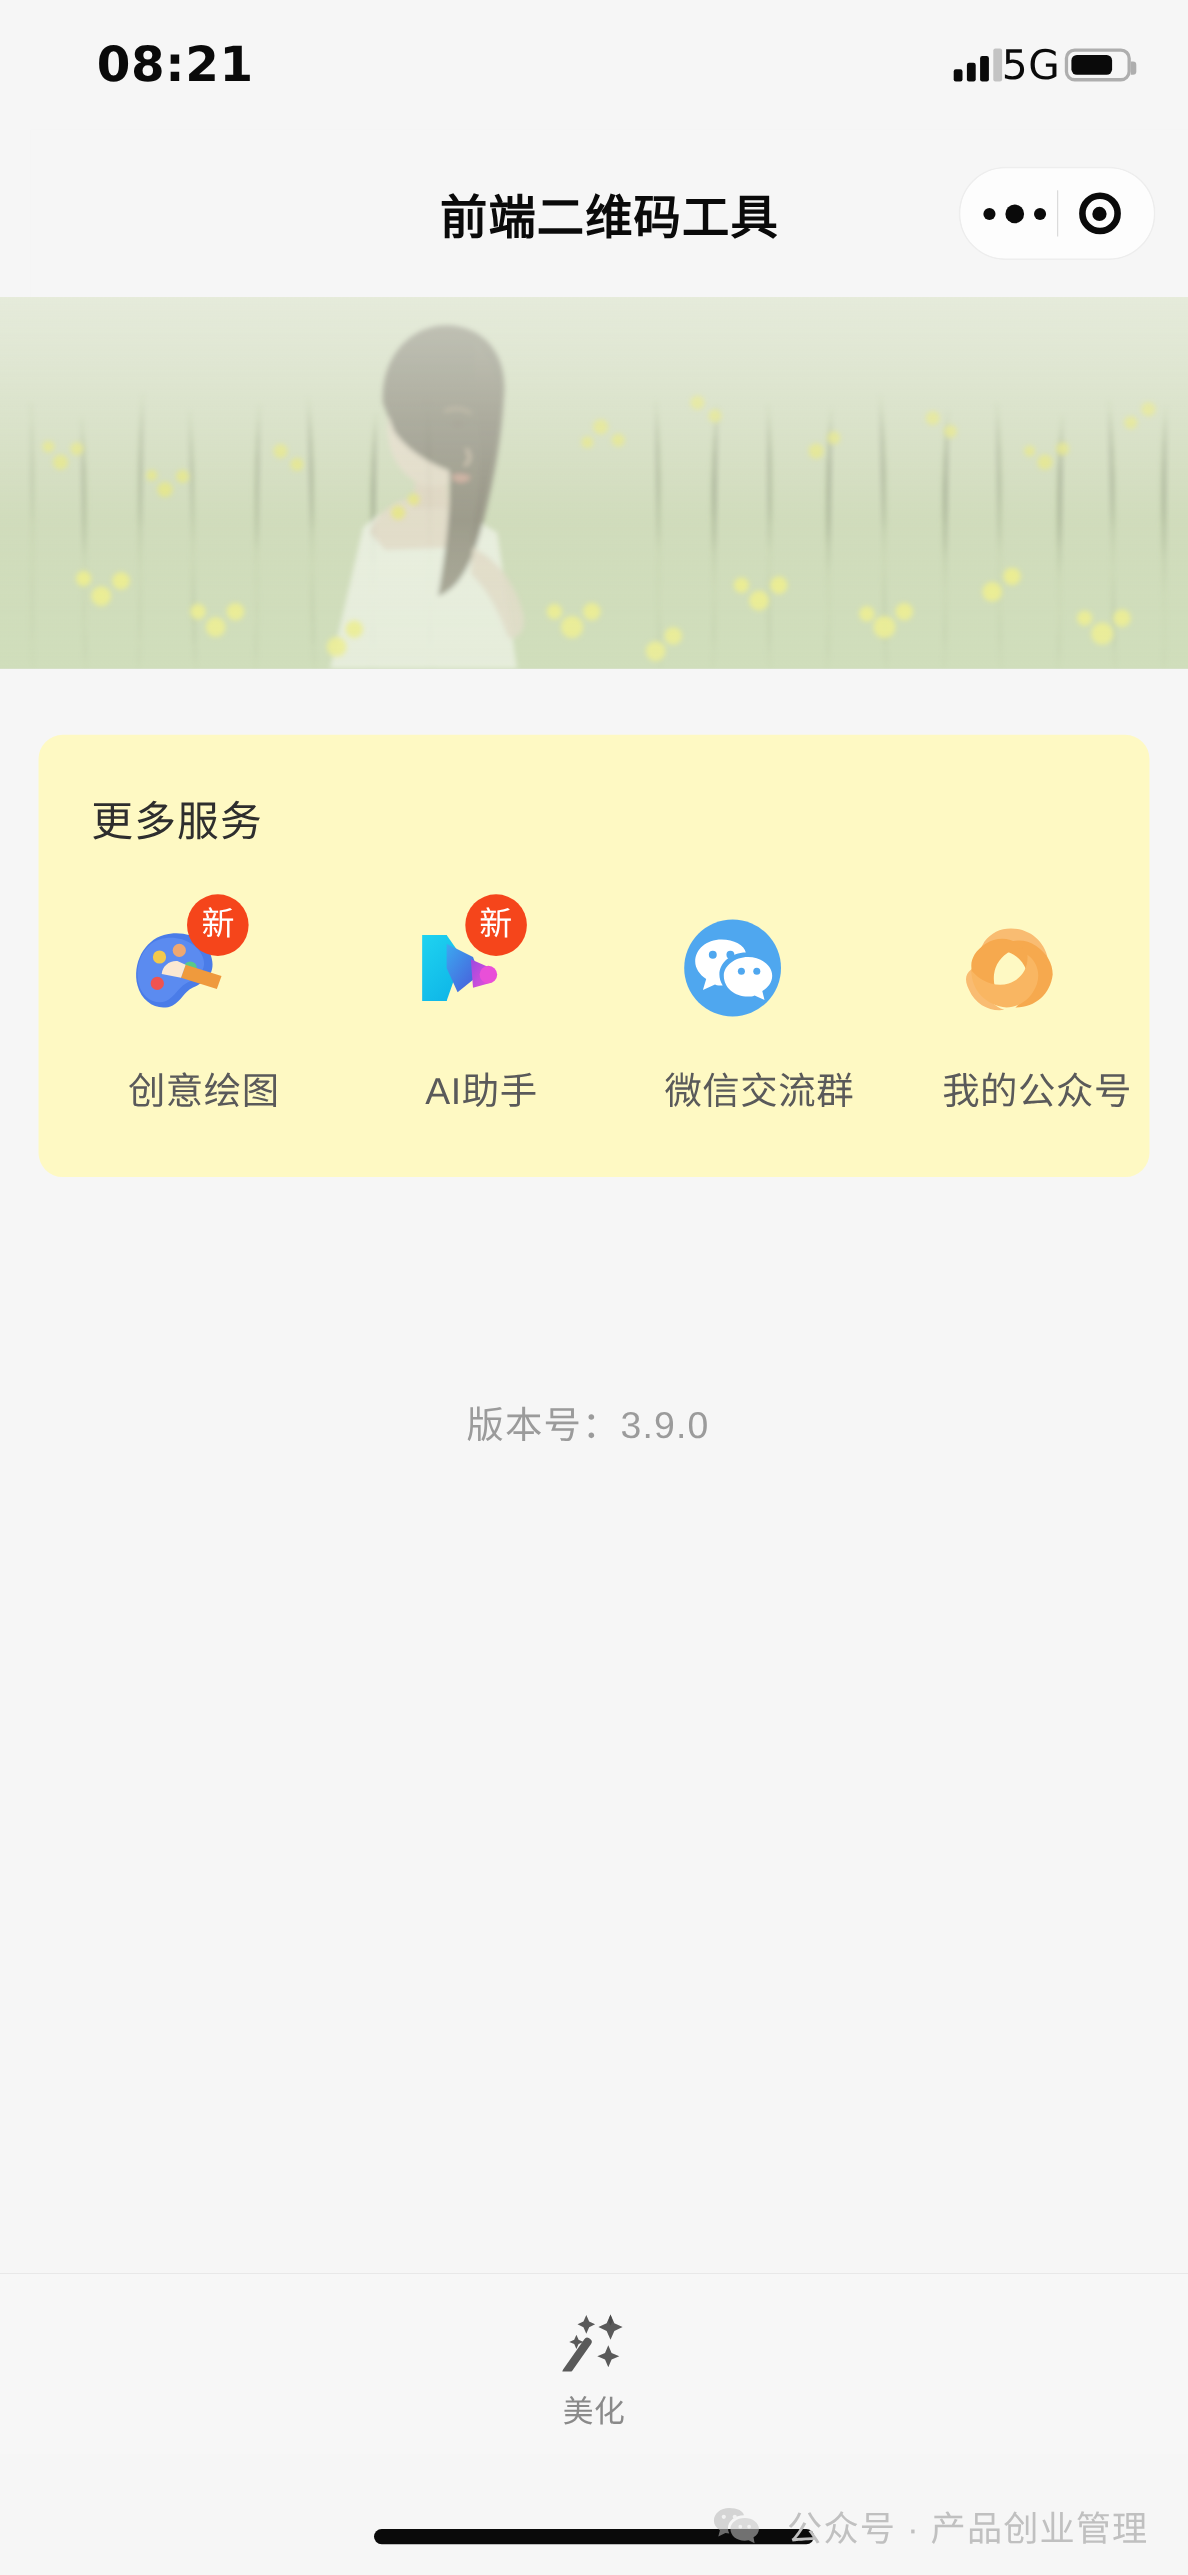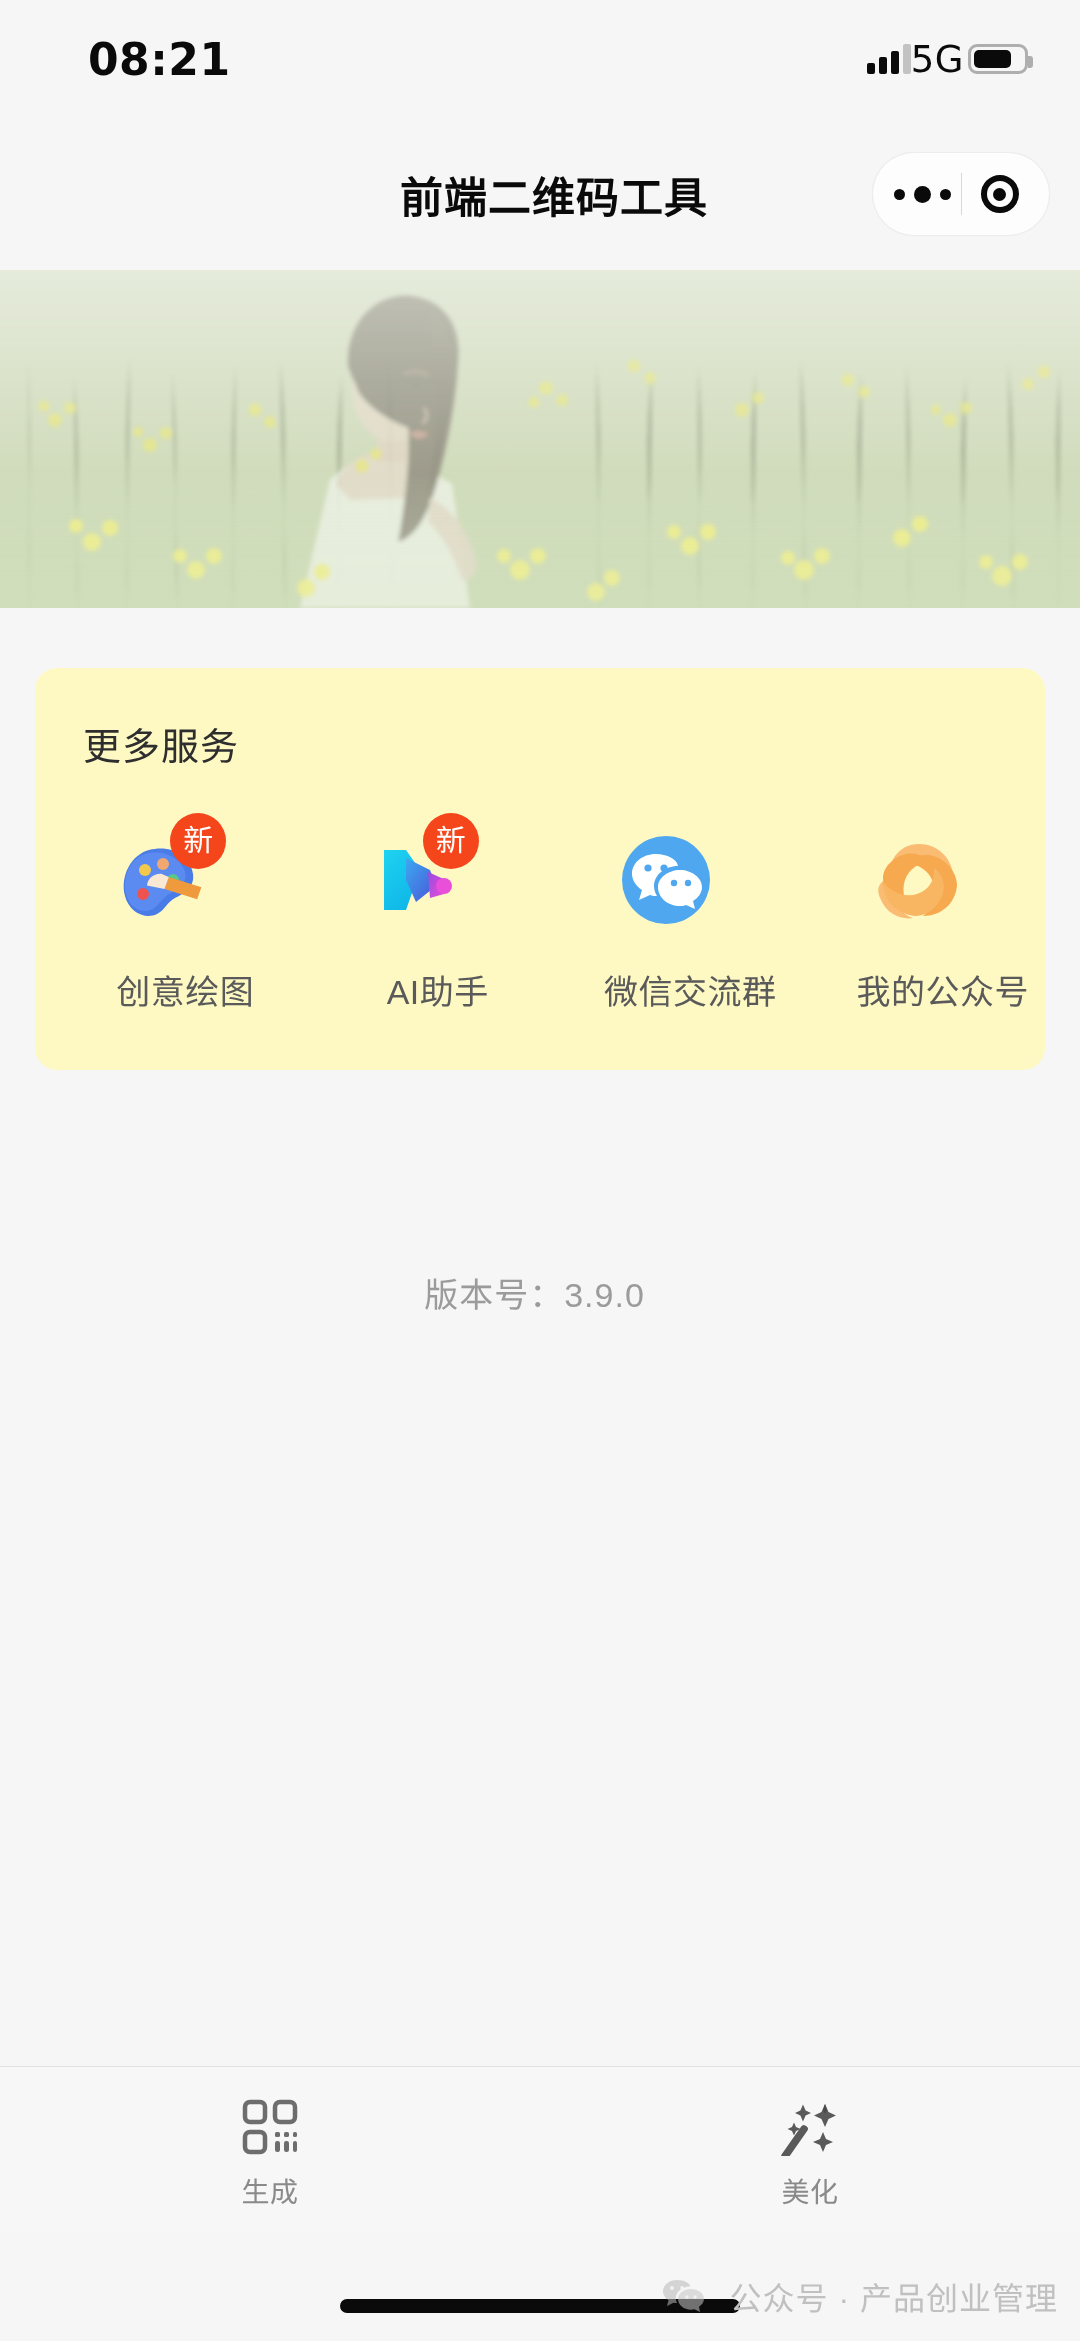--- a/index.html
+++ b/index.html
@@ -121,21 +121,21 @@
   .tab-label { font-size:28px; color:#8a8a8a; letter-spacing:0.5px; }
   .tab.active .tab-label { color:#19a54a; }
 
   
   .bottom-area { flex:0 0 auto; height:110px; background:#f6f6f6; position:relative; }
   .home-bar {
     position:absolute; left:50%; transform:translateX(-50%); bottom:28px;
     width:400px; height:14px; background:#0a0a0a; border-radius:7px;
   }
   .watermark {
-    position:absolute; right:22px; bottom:22px;
+    position:absolute; right:36px; bottom:22px;
     display:flex; align-items:center; gap:24px;
     font-size:32px; color:#c0c0c0; letter-spacing:1px;
   }
   .watermark svg { display:block; opacity:.55; }
 </style>
 </head>
 <body>
 
 <div class="phone">
 
@@ -397,38 +397,20 @@
         </div>
 
       </div>
     </div>
 
     <div class="version">版本号：3.9.0</div>
   </div>
 
   <div class="tabbar">
 
-    <div class="tab">
-      <div class="tab-icon">
-        <svg width="58" height="58" viewBox="0 0 58 58" aria-hidden="true">
-          <rect x="4" y="4" width="20" height="20" rx="5" fill="none" stroke="#6d6d6d" stroke-width="4.5"></rect>
-          <rect x="34" y="4" width="20" height="20" rx="5" fill="none" stroke="#6d6d6d" stroke-width="4.5"></rect>
-          <rect x="4" y="34" width="20" height="20" rx="5" fill="none" stroke="#6d6d6d" stroke-width="4.5"></rect>
-          <g fill="#6d6d6d">
-            <rect x="34" y="34" width="5" height="5" rx="1.6"></rect>
-            <rect x="43" y="34" width="5" height="5" rx="1.6"></rect>
-            <rect x="52" y="34" width="4" height="5" rx="1.6"></rect>
-            <rect x="34" y="43" width="5" height="11" rx="2.2"></rect>
-            <rect x="43" y="43" width="5" height="11" rx="2.2"></rect>
-            <rect x="52" y="43" width="4" height="11" rx="2"></rect>
-          </g>
-        </svg>
-      </div>
-      <div class="tab-label">生成</div>
-    </div>
 
     <div class="tab">
       <div class="tab-icon">
         <svg width="58" height="58" viewBox="0 0 58 58" aria-hidden="true">
           <g fill="#5a5a5a">
             <path d="M44 6 L47.5 14 L55 17.5 L47.5 21 L44 29 L40.5 21 L33 17.5 L40.5 14 Z"></path>
             <path d="M44 6 L46 12 L44 16 L42 12 Z" fill="#4a4a4a"></path>
             <path d="M22 6.5 L24.6 12.4 L30 15 L24.6 17.6 L22 23.5 L19.4 17.6 L14 15 L19.4 12.4 Z"></path>
             <path d="M42 34 L45 41 L52 44 L45 47 L42 54 L39 47 L32 44 L39 41 Z"></path>
             <path d="M13 24.5 L15 29 L19.5 31 L15 33 L13 37.5 L11 33 L6.5 31 L11 29 Z"></path>

